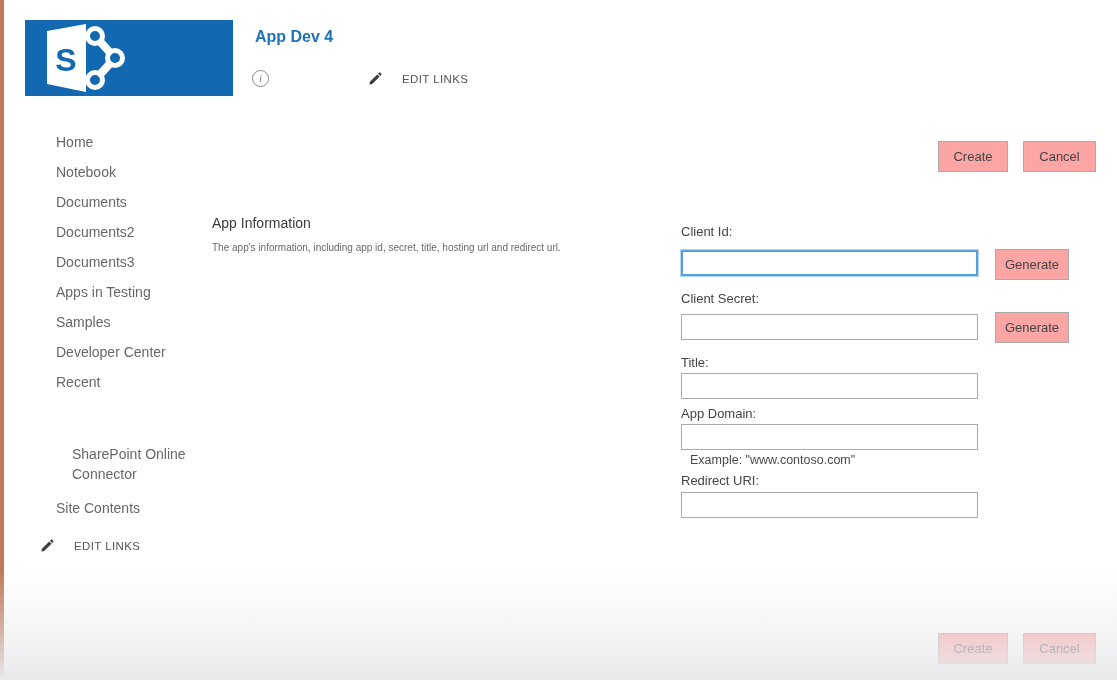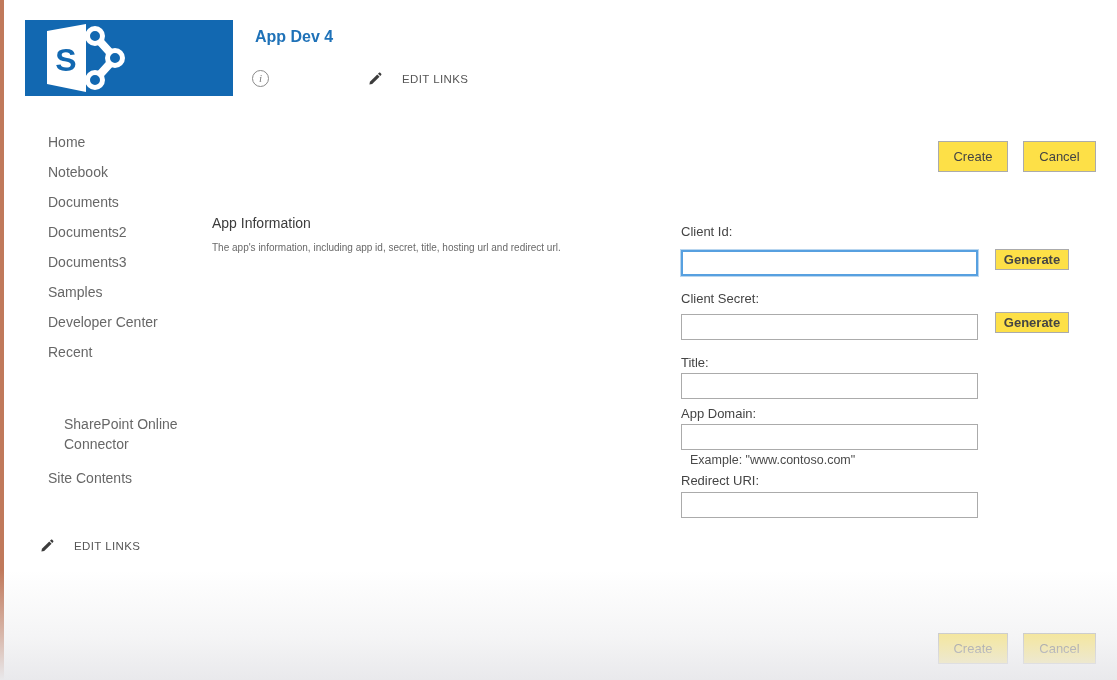--- a/index.html
+++ b/index.html
@@ -19,33 +19,33 @@
   .editlinks { position:absolute; display:flex; align-items:center; gap:20px; color:#565656;
     font-size:11.5px; letter-spacing:.4px; cursor:pointer;margin-top:41px; }
   .editlinks.top { left:368px; top:31px; }
   .editlinks.side { left:40px; top:498px; }
   .pencil { width:14px; height:14px; display:inline-block; }
   .info-btn { position:absolute; left:252px; top:70px; width:17px; height:17px; border:1px solid #8a8a8a;
     border-radius:50%; color:#7a7a7a; font-size:11px; line-height:15px; text-align:center;
     font-family:"Liberation Serif", serif; font-style:italic; cursor:pointer; }
 
   
-  .sidebar { position:absolute; left:48px; top:130px; width:150px; }
+  .sidebar { position:absolute; left:56px; top:130px; width:150px; }
   .nav-item { font-size:14px; color:#676767; height:30px; padding-top:4px; cursor:pointer; }
   .nav-item.indent { padding-left:16px; width:146px; height:48px; line-height:20px;margin-top:40px; }
   .nav-item.after-gap { margin-top:8px; }
 
   
-  .btn { position:absolute; background:#fde047; border:1px solid #ababab; color:#444444;
+  .btn { position:absolute; background:#fca5a5; border:1px solid #ababab; color:#444444;
     font-size:13px; font-family:"Liberation Sans", sans-serif; cursor:pointer; text-align:center; }
   .btn.create-top { left:938px; top:141px; width:70px; height:31px; }
   .btn.cancel-top { left:1023px; top:141px; width:73px; height:31px; }
   .btn.create-bottom { left:938px; top:633px; width:70px; height:31px; }
   .btn.cancel-bottom { left:1023px; top:633px; width:73px; height:31px; }
-  .btn.generate { width:74px; height:21px;font-weight:bold; }
+  .btn.generate { width:74px; height:31px; }
 
   
   .section-title { position:absolute; left:212px; top:215px; font-size:14px; color:#3b3b3b; }
   .section-desc { position:absolute; left:212px; top:242px; width:480px; font-size:10px; color:#696969; }
 
   .flabel { position:absolute; font-size:13px; color:#444444; }
   .finput { position:absolute; width:297px; height:26px; border:1px solid #ababab; background:#fff;
     font-size:13px; padding:0 6px; color:#333; }
   .finput.focused { border:2px solid #57a0e0; box-shadow:0 0 0 1px #b9d6ef; }
   .fexample { position:absolute; font-size:12.5px; color:#4a4a4a; }
@@ -78,20 +78,21 @@
   </div>
 
   <div class="info-btn">i</div>
 
   <div class="sidebar">
     <div class="nav-item">Home</div>
     <div class="nav-item">Notebook</div>
     <div class="nav-item">Documents</div>
     <div class="nav-item">Documents2</div>
     <div class="nav-item">Documents3</div>
+    <div class="nav-item">Apps in Testing</div>
     <div class="nav-item">Samples</div>
     <div class="nav-item">Developer Center</div>
     <div class="nav-item">Recent</div>
     <div class="nav-item indent">SharePoint Online Connector</div>
     <div class="nav-item after-gap">Site Contents</div>
   </div>
 
   <div class="editlinks side">
     <svg class="pencil" viewBox="0 0 16 16">
       <path d="M2.2 11.2 L10.6 2.8 L13.2 5.4 L4.8 13.8 L1.6 14.4 Z" fill="#3c3c3c"></path>

